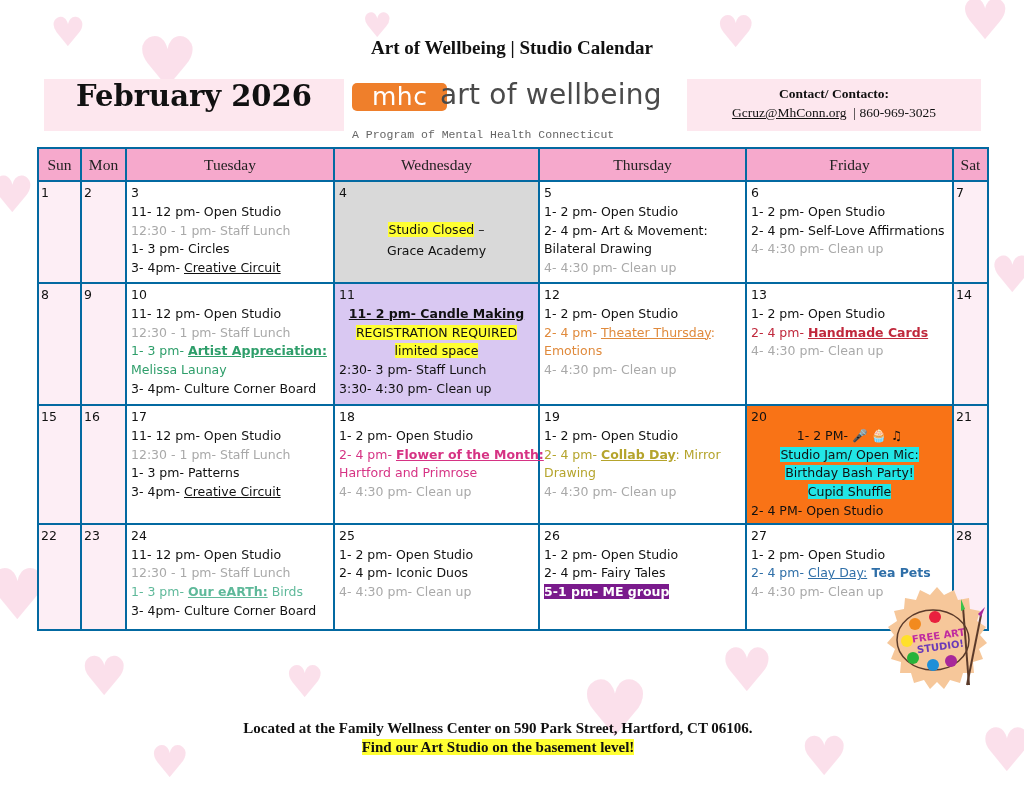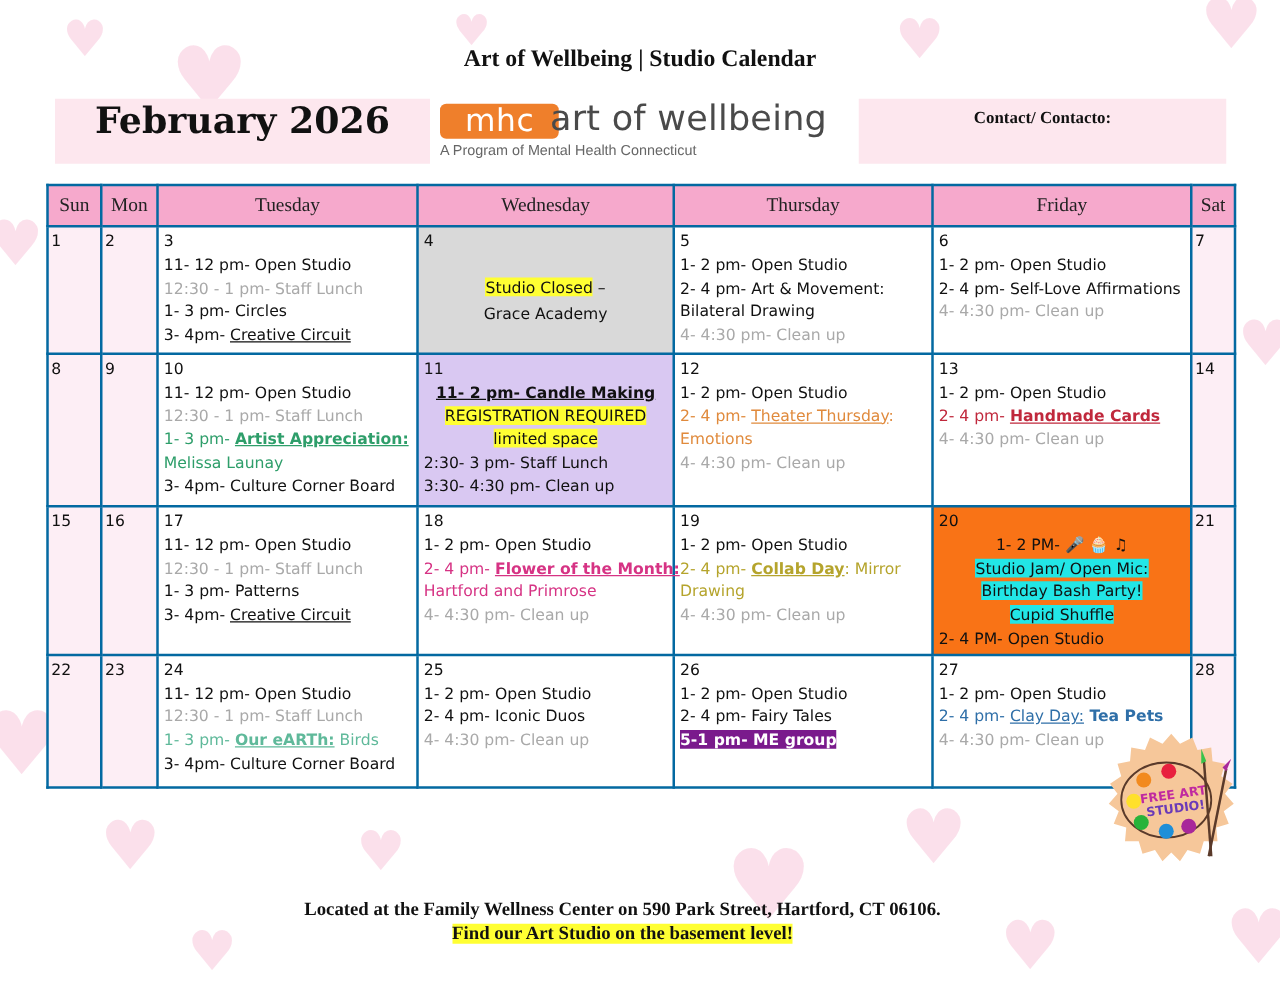--- a/index.html
+++ b/index.html
@@ -12,21 +12,21 @@
     font-family: "Liberation Serif", serif; font-weight: bold; font-size: 19px; color: #111; }
 
   .month-box { position: absolute; left: 44px; top: 79px; width: 300px; height: 52px; background: #fde7ee;
     display: flex; align-items: flex-start; justify-content: center; }
   .month-box span { font-family: "DejaVu Serif", serif; font-weight: bold; font-size: 29px; color: #111; }
 
   .logo { position: absolute; left: 352px; top: 80px; width: 335px; height: 52px; }
   .logo .mhc { position: absolute; left: 0; top: 3px; height: 28px; padding: 0 20px; background: #ef7f2b; border-radius: 5px;
     color: #fff; font-family: "DejaVu Sans", sans-serif; font-size: 25px; line-height: 27px; letter-spacing: 0.5px; }
   .logo .aow { position: absolute; left: 88px; top: -2px; font-family: "DejaVu Sans", sans-serif; font-size: 28px; color: #4a4a4a; letter-spacing: 0.2px; }
-  .logo .sub { position: absolute; left: 0; top: 35px; font-size: 11.5px; color: #666; font-family: Liberation Sans, sans-serif; }
+  .logo .sub { position: absolute; left: 0; top: 48px; font-size: 11.5px; color: #666; font-family: Liberation Mono, monospace; }
 
   .contact-box { position: absolute; left: 687px; top: 79px; width: 294px; height: 52px; background: #fde7ee; text-align: center;
     font-family: "Liberation Serif", serif; }
   .contact-box .ct { font-weight: bold; font-size: 13.5px; margin-top: 7px; }
   .contact-box .line2 { font-size: 13.5px; margin-top: 3px; }
   .contact-box .email { text-decoration: underline; color: #111; }
 
   table.cal { position: absolute; left: 37px; top: 147px; border-collapse: collapse; table-layout: fixed; width: 950px; }
   table.cal th, table.cal td { border: 2px solid #0369a1; }
   table.cal th { background: #f6a9cc; height: 33px; font-family: "Liberation Serif", serif; font-weight: normal; font-size: 15.5px; color: #222; }
@@ -84,20 +84,25 @@
 </div>
 
 <div class="logo">
   <span class="mhc">mhc</span>
   <span class="aow">art of wellbeing</span>
   <span class="sub">A Program of Mental Health Connecticut</span>
 </div>
 
 <div class="contact-box">
   <div class="ct">Contact/ Contacto:</div>
+  <div class="line2">
+    <a class="email">Gcruz@MhConn.org</a>
+    &nbsp;<span>|</span>
+    <span>860-969-3025</span>
+  </div>
 </div>
 
 <table class="cal">
   <colgroup>
     <col style="width:43px">
       <col style="width:45px">
       <col style="width:208px">
       <col style="width:205px">
       <col style="width:207px">
       <col style="width:207px">

